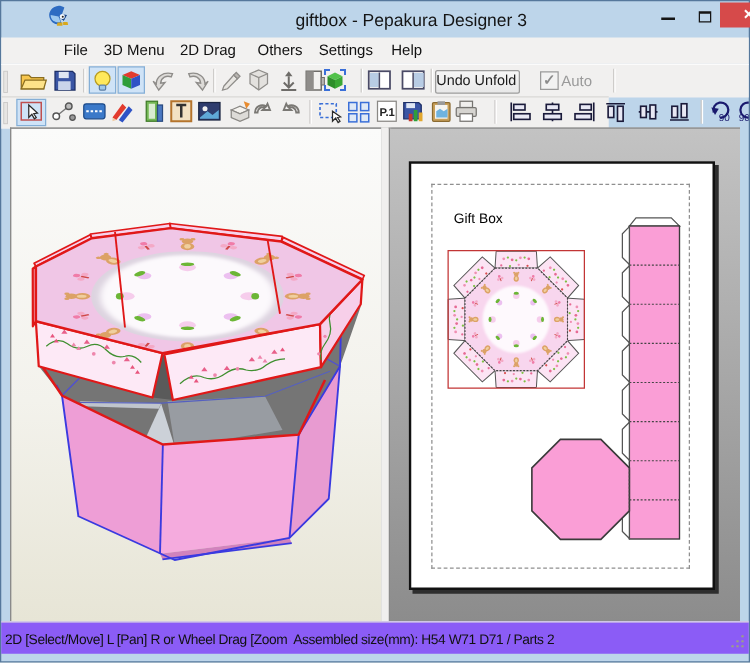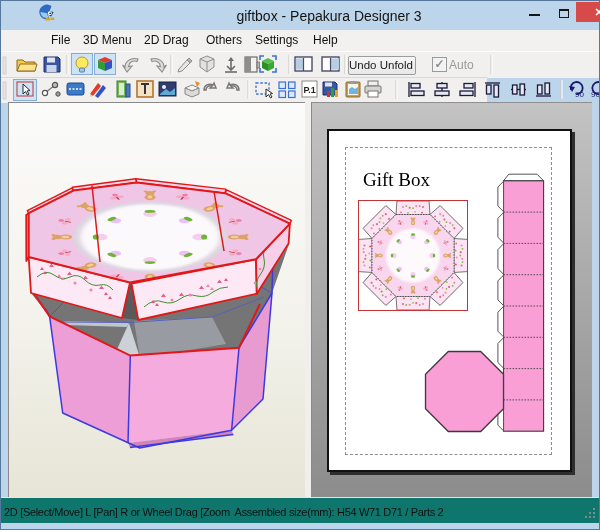--- a/index.html
+++ b/index.html
@@ -14,22 +14,22 @@
 #menubar{left:1px;top:30px;width:598px;height:21px;background:#f2f1f0;font-size:12px;color:#111;}
 #menubar span{position:absolute;top:3px;margin-left:36px;}
 #tb1{left:1px;top:51px;width:598px;height:26px;background:#f1f0ef;border-top:1px solid #fbfbfb;}
 #tb2{left:1px;top:77px;width:486px;height:25px;background:#f1f0ef;border-top:1px solid #d9d8d6;}
 #main{left:8px;top:102px;width:584px;height:395px;background:#ababab;}
 #pane3d{left:0px;top:0px;width:296px;height:394px;background:linear-gradient(#fbfbfa 0%,#f3f2ec 55%,#e7e5d6 100%);border-top:1px solid #8a8a8a;border-left:1px solid #8a8a8a;}
 #splitter{left:297px;top:0px;width:8px;height:395px;background:#f0efee;}
 #pane2d{left:303px;top:0px;width:280px;height:394px;background:linear-gradient(#c3c3c3,#8c8c8c);border-top:1px solid #909090;border-left:1px solid #8a8a8a;}
 #page{left:15px;top:26px;width:241px;height:339px;background:#ffffff;border:2px solid #111;box-shadow:3px 3px 0 #2e2e2e;}
 #margins{left:16px;top:16px;width:205px;height:306px;border:1px dashed #8f8f8f;}
-#giftboxlabel{left:34px;top:38px;font-family:Liberation Serif, serif;font-size:19px;color:#000;}
-#statusbar{left:1px;top:497px;width:598px;height:25px;background:#0f766e;border-top:1px solid #e5e4e2;font-size:11px;color:#111;}
+#giftboxlabel{left:34px;top:38px;font-family:Liberation Sans, sans-serif;font-size:11px;color:#000;}
+#statusbar{left:1px;top:497px;width:598px;height:25px;background:#8b5cf6;border-top:1px solid #e5e4e2;font-size:11px;color:#111;}
 #statusbar .txt{position:absolute;left:3px;top:8px;white-space:nowrap;letter-spacing:-0.32px;}
 #undoBtn{position:absolute;left:347px;top:4px;width:66px;height:17px;border:1px solid #9c9c9c;border-radius:2px;background:linear-gradient(#f6f6f6,#e8e8e8);font-size:11.5px;text-align:left;line-height:17px;color:#1a1a1a;white-space:nowrap;}
 #autochk{position:absolute;left:431px;top:5px;width:13px;height:13px;border:1px solid #9a9a9a;background:#f2f2f2;color:#8c8c8c;font-size:12px;line-height:13px;text-align:center;font-weight:bold;}
 #autolbl{position:absolute;left:448px;top:6px;font-size:12px;color:#9a9a9a;}
 </style>
 </head>
 <body>
 <div id="frame" class="abs"></div>
 <div id="titlebar" class="abs">
   <svg class="abs" style="left:8px;top:2px" width="19" height="19" viewBox="0 0 19 19">

